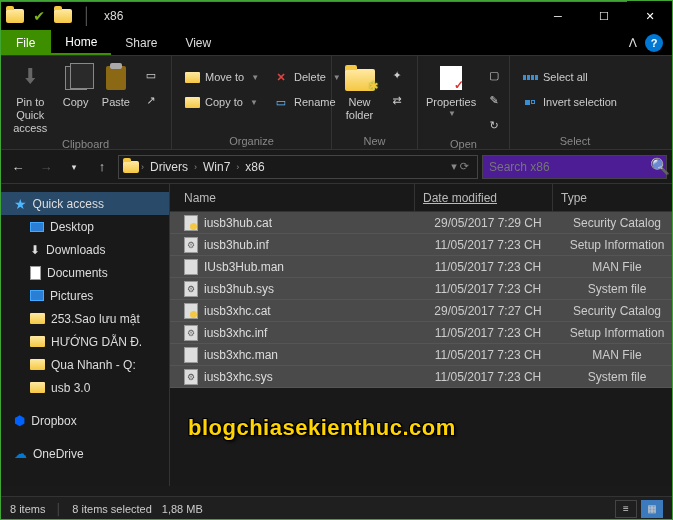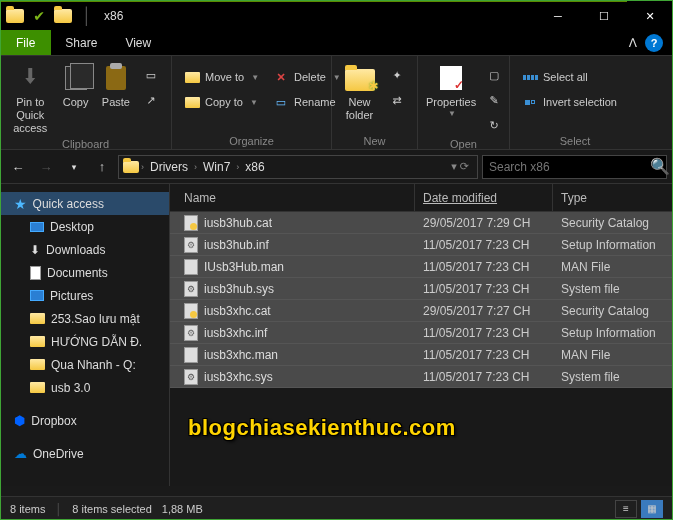--- a/index.html
+++ b/index.html
@@ -52,39 +52,39 @@
 .sq.o { background:transparent; border:1px solid #3a8fd4; width:4px; height:4px; }
 .red-x { color:#d44; font-weight:bold; }
 
 
 .navbar { height:34px; background:#191919; display:flex; align-items:center; padding:0 6px; gap:4px; border-bottom:1px solid #333; }
 .nav-btn { width:24px; height:24px; display:flex; align-items:center; justify-content:center; color:#ddd; font-size:13px; }
 .nav-btn.disabled { color:#555; }
 .addrbar { flex:1; height:24px; background:#191919; border:1px solid #444; display:flex; align-items:center; padding:0 4px; gap:2px; }
 .addrbar .crumb { color:#ddd; font-size:12px; padding:0 4px; }
 .addrbar .csep { color:#888; font-size:9px; }
-.searchbox { width:185px; height:24px; background:#000000; border:1px solid #444; display:flex; align-items:center; padding:0 6px; gap:6px; }
+.searchbox { width:185px; height:24px; background:#4c1d95; border:1px solid #444; display:flex; align-items:center; padding:0 6px; gap:6px; }
 .searchbox input { flex:1; background:transparent; border:none; color:#888; font-size:12px; outline:none; }
 
 
 .content { display:flex; height:302px; background:#191919; }
 .sidebar { width:170px; border-right:1px solid #333; overflow:hidden; padding-top:8px; }
 .tree-item { display:flex; align-items:center; gap:6px; height:23px; padding-left:14px; color:#ddd; font-size:12px; white-space:nowrap; overflow:hidden; }
 .tree-item.active { background:#2a4a6a; }
 .tree-item.sub { padding-left:30px; }
 .star-qa { color:#4db8ff; font-size:14px; }
 .desk-ic { width:14px; height:10px; background:#2a7fd4; border:1px solid #4af; }
 .dl-ic { color:#ddd; font-size:12px; }
 .doc-ic { width:11px; height:14px; background:#fff; border:1px solid #999; }
 .pic-ic { width:14px; height:11px; background:#2a7fd4; border:1px solid #4af; }
 .fol-ic { width:15px; height:11px; background:linear-gradient(#ffe9a3,#f5c842); border-radius:1px; }
 .db-ic { color:#0061ff; font-size:13px; }
 .od-ic { color:#0078d4; font-size:13px; }
 
-.filepane { flex:1; overflow:hidden; position:relative; }
+.filepane { flex:1; overflow:hidden; position:relative;text-align:center; }
 .cols { display:flex; height:28px; border-bottom:1px solid #333; color:#bbb; font-size:12px; align-items:center; }
 .col-name { width:245px; padding-left:14px; border-right:1px solid #333; height:100%; display:flex; align-items:center; }
 .col-date { width:138px; padding-left:8px; border-right:1px solid #333; height:100%; display:flex; align-items:center;text-decoration:underline; }
 .col-type { flex:1; padding-left:8px; height:100%; display:flex; align-items:center; }
 .frow { display:flex; height:22px; align-items:center; color:#ddd; font-size:12px; background:#4a4a4a; border-bottom:1px solid #555; }
 .frow .fname { width:245px; padding-left:14px; display:flex; align-items:center; gap:6px; }
 .frow .fdate { width:138px; padding-left:8px; color:#ccc; }
 .frow .ftype { flex:1; padding-left:8px; color:#ccc; }
 .file-ic { width:14px; height:16px; background:#ddd; border:1px solid #999; flex-shrink:0; position:relative; }
 .file-ic.cat::after { content:""; position:absolute; bottom:0; right:0; width:7px; height:7px; background:#f5c842; border-radius:50%; }
@@ -116,20 +116,21 @@
   </div>
   <div class="titlebar-controls">
     <div class="tb-btn">─</div>
     <div class="tb-btn">☐</div>
     <div class="tb-btn close">✕</div>
   </div>
 </div>
 
 <div class="ribbon-tabs">
   <div class="file-tab">File</div>
+  <div class="rtab active">Home</div>
   <div class="rtab">Share</div>
   <div class="rtab">View</div>
   <div class="right">
     <span style="color:#ddd;font-size:12px">ᐱ</span>
     <div class="help-icon">?</div>
   </div>
 </div>
 
 <div class="ribbon">
   <div class="rgroup" style="width:172px">

